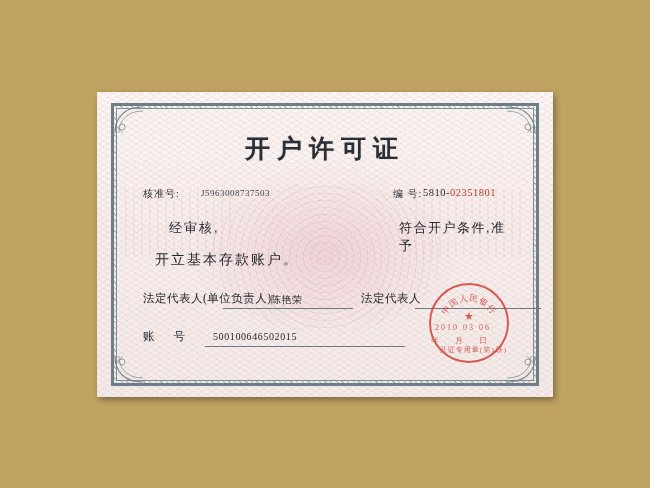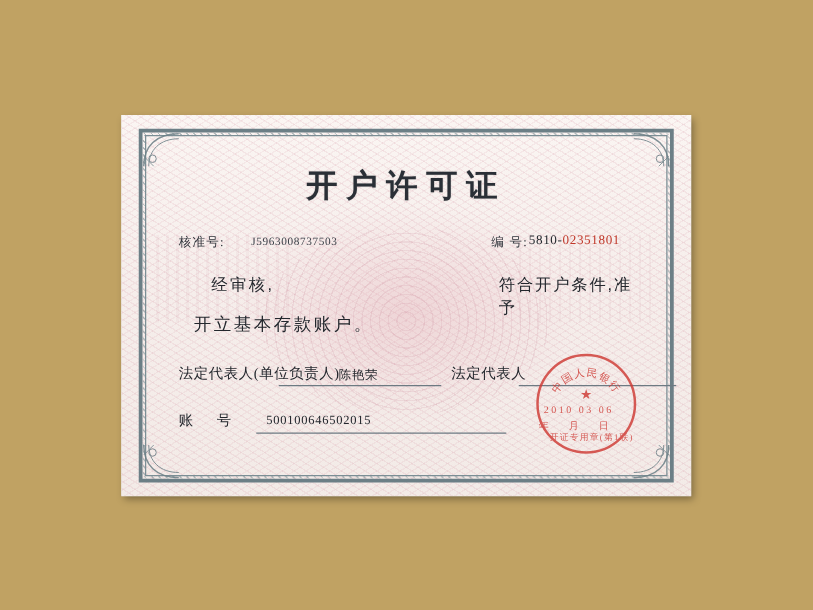--- a/index.html
+++ b/index.html
@@ -19,21 +19,21 @@
     height: 488px;
   }
 
   
   .cert {
     position: absolute;
     left: 97px;
     top: 92px;
     width: 456px;
     height: 305px;
-    background: #e5e5e5;
+    background: #5eead4;
     box-shadow: 2px 3px 6px rgba(0,0,0,0.35);
     overflow: hidden;
   }
   
   .wash {
     position: absolute;
     inset: 0;
     background:
       radial-gradient(ellipse 170px 110px at 50% 52%, rgba(226,170,180,0.38) 0%, rgba(226,170,180,0.12) 55%, rgba(226,170,180,0.02) 80%),
       repeating-linear-gradient(32deg, rgba(214,150,165,0.16) 0px, rgba(214,150,165,0.16) 1px, rgba(255,255,255,0) 1px, rgba(255,255,255,0) 5px),

